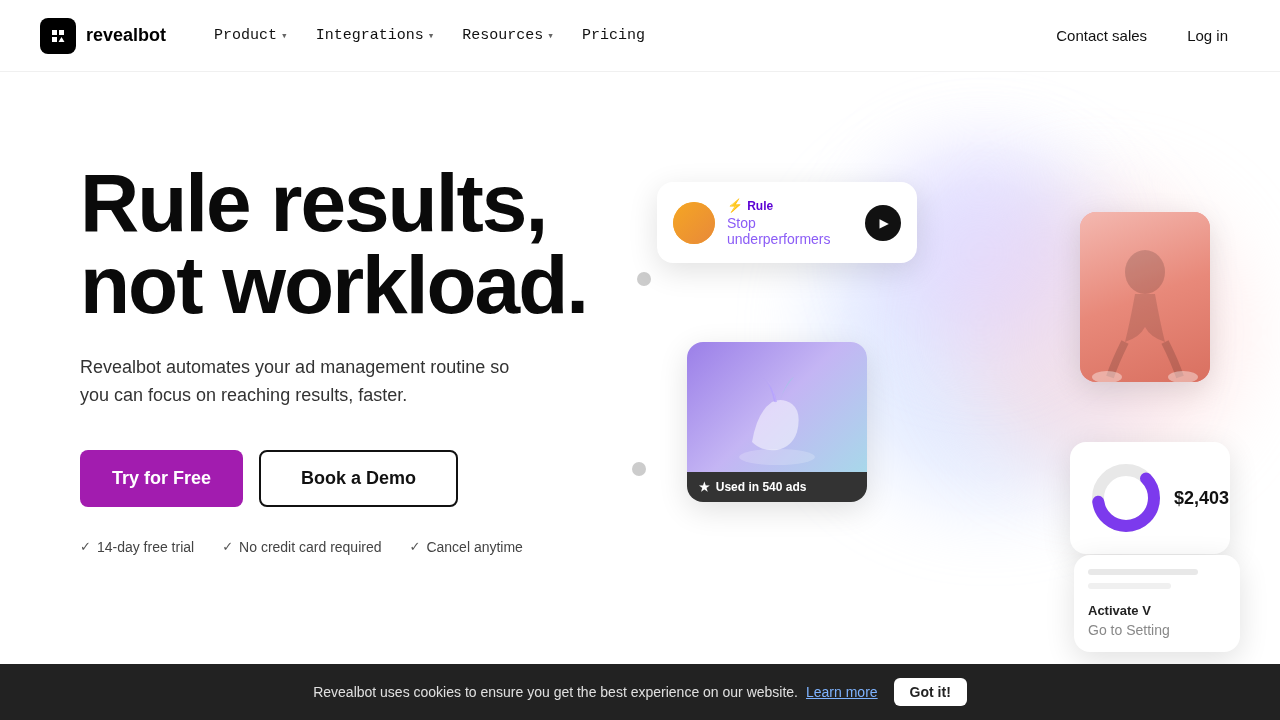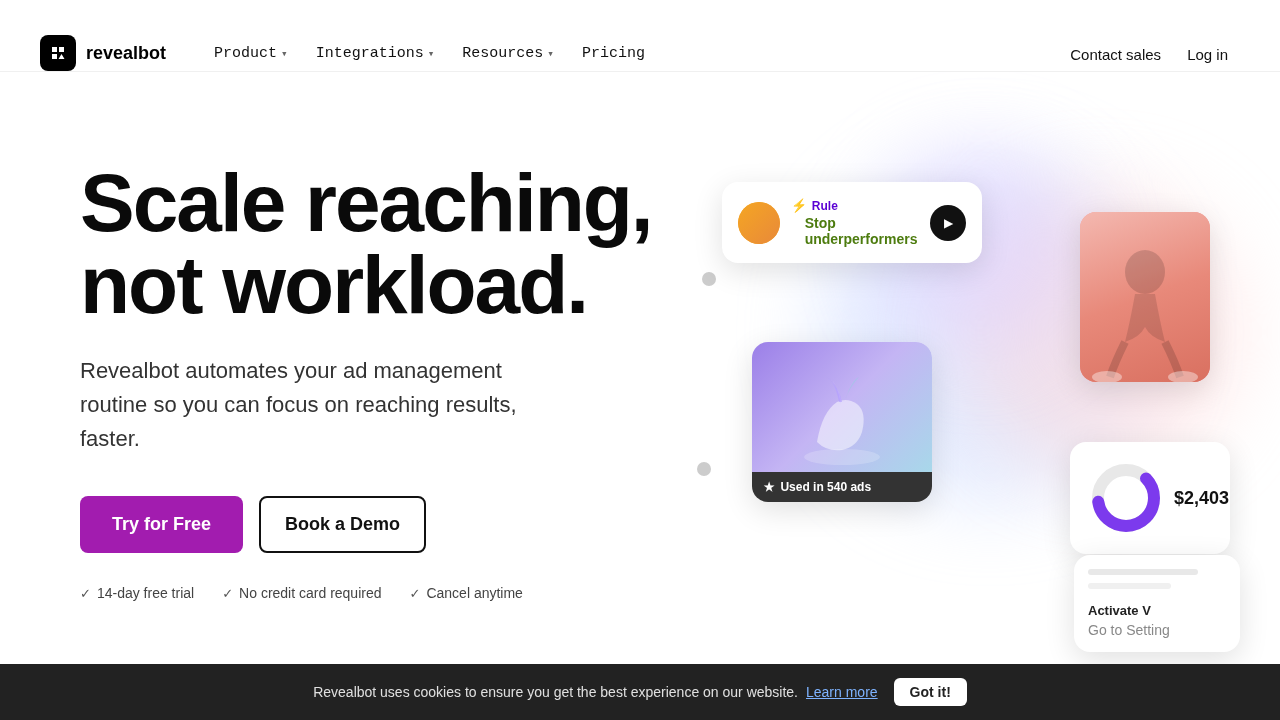--- a/index.html
+++ b/index.html
@@ -1,66 +1,66 @@
 <!DOCTYPE html>
 <html><head>
   <meta charset="utf-8">
   <style>
     * { margin: 0; padding: 0; box-sizing: border-box; }
     body { font-family: -apple-system, BlinkMacSystemFont, 'Segoe UI', Helvetica, Arial, sans-serif; background: #fff; overflow-x: hidden; }
 
     
     nav {
-      display: flex; align-items: flex-end; justify-content: space-between;
+      display: flex; align-items: center; justify-content: space-between;
       padding: 0 40px; height: 72px; border-bottom: 1px solid #f0f0f0;
       position: relative; z-index: 10; background: #fff;
     }
     .nav-left { display: flex; align-items: center; gap: 36px; }
     .logo { display: flex; align-items: center; gap: 10px; text-decoration: none; color: #000; font-weight: 700; font-size: 18px; }
     .logo-icon {
       width: 36px; height: 36px; background: #000; border-radius: 8px;
       display: flex; align-items: center; justify-content: center;
     }
     .logo-icon svg { width: 20px; height: 20px; fill: #fff; }
     .nav-menu { display: flex; align-items: center; gap: 4px; font-family: Liberation Mono, monospace; }
     .nav-item {
       display: flex; align-items: center; gap: 4px;
       padding: 8px 12px; border-radius: 6px; cursor: pointer;
       font-size: 15px; color: #111; text-decoration: none;
       transition: background 0.15s;
     }
     .chevron { font-size: 11px; color: #666; }
-    .nav-right { display: flex; align-items: center; gap: 2px; }
+    .nav-right { display: flex; align-items: center; gap: 16px; }
     .contact-sales { font-size: 15px; color: #111; cursor: pointer; padding: 8px 12px; }
     .login-btn { font-size: 15px; color: #111; cursor: pointer; padding: 8px 12px; }
 
     
     .hero {
       display: flex; align-items: flex-start; justify-content: space-between;
       padding: 60px 40px 0 80px; min-height: calc(720px - 72px - 48px);
       overflow: hidden; position: relative;
     }
     .hero-content { max-width: 580px; padding-top: 30px; }
     .hero-title {
       font-size: 82px; font-weight: 900; line-height: 1.0; color: #0a0a0a;
       letter-spacing: -2px; margin-bottom: 28px;
     }
     .hero-subtitle {
-      font-size: 22px; color: #333; line-height: 1.55; margin-bottom: 40px;
+      font-size: 18px; color: #333; line-height: 1.55; margin-bottom: 40px;
       max-width: 460px;
     }
     .hero-buttons { display: flex; gap: 16px; margin-bottom: 32px; }
     .btn-primary {
       background: #a21caf; color: #fff; border: none; border-radius: 8px;
       padding: 18px 32px; font-size: 18px; font-weight: 600; cursor: pointer;
       white-space: nowrap;
     }
     .btn-secondary {
       background: #fff; color: #111; border: 2px solid #111; border-radius: 8px;
-      padding: 16px 24px; font-size: 18px; font-weight: 600; cursor: pointer;
+      padding: 16px 40px; font-size: 18px; font-weight: 600; cursor: pointer;
       white-space: nowrap;
     }
     .hero-checks { display: flex; gap: 28px; align-items: center; }
     .check-item { font-size: 14px; color: #444; display: flex; align-items: center; gap: 6px; }
     .check-icon { color: #555; font-size: 13px; }
 
     
     .hero-visual {
       flex: 1; position: relative; min-height: 560px;
       margin-left: 40px; overflow: visible;
@@ -91,21 +91,21 @@
     }
     .rule-avatar-img {
       width: 42px; height: 42px; border-radius: 50%;
       background: linear-gradient(135deg, #f5a623, #e8893a);
     }
     .rule-info { flex: 1; }
     .rule-label {
       font-size: 12px; font-weight: 700; color: #5b00d4;
       display: flex; align-items: center; gap: 4px; margin-bottom: 2px;
     }
-    .rule-name { font-size: 14px; font-weight: 700; color: #4d7c0f; margin-left: 13px; }
+    .rule-name { font-size: 14px; font-weight: 400; color: #8b5cf6; }
     .play-btn {
       width: 36px; height: 36px; background: #111; border-radius: 50%;
       display: flex; align-items: center; justify-content: center; flex-shrink: 0;
     }
     .play-btn::after { content: '▶'; color: #fff; font-size: 12px; margin-left: 2px; }
 
     
     .ad-card {
       top: 160px; left: 20px; width: 180px;
     }
@@ -208,21 +208,21 @@
   </div>
   <div class="nav-right">
     <span class="contact-sales">Contact sales</span>
     <span class="login-btn">Log in</span>
   </div>
 </nav>
 
 <section class="hero">
   <div class="hero-content">
     <h1 class="hero-title">
-      <span>Scale reaching,</span><br>
+      <span>Rule results,</span><br>
       <span>not workload.</span>
     </h1>
     <p class="hero-subtitle">Revealbot automates your ad management routine so you can focus on reaching results, faster.</p>
     <div class="hero-buttons">
       <button class="btn-primary">Try for Free</button>
       <button class="btn-secondary">Book a Demo</button>
     </div>
     <div class="hero-checks">
       <div class="check-item">
         <span class="check-icon">✓</span>

